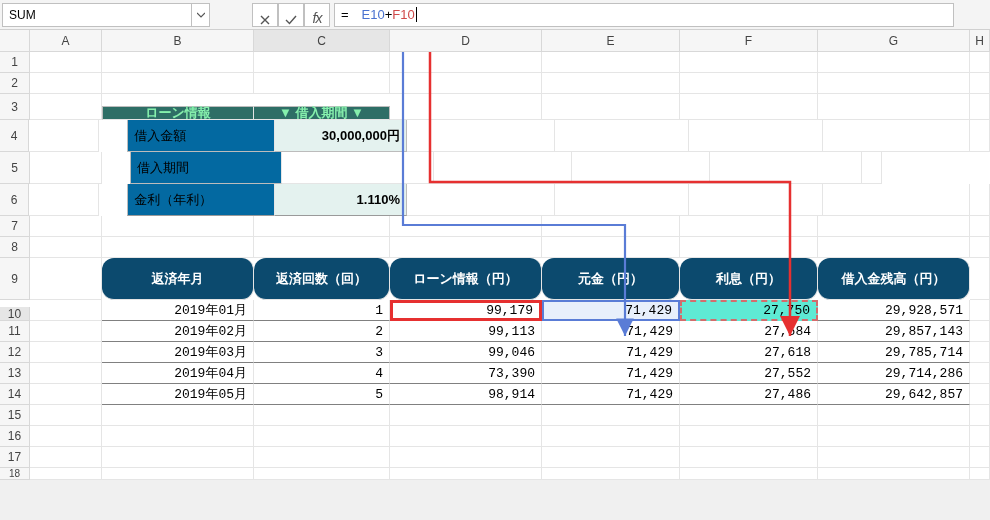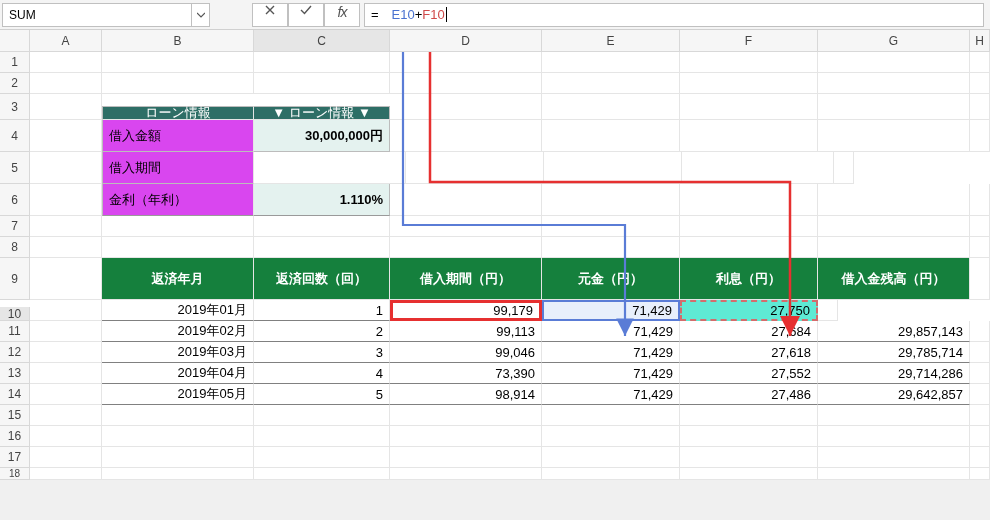--- a/index.html
+++ b/index.html
@@ -3,21 +3,21 @@
 <meta charset="utf-8">
 <style>
 * { box-sizing: border-box; margin: 0; padding: 0; font-family: "Meiryo", Arial, sans-serif; }
 body { background: #f0f0f0; overflow: hidden; }
 
 
 .topbar { display: flex; align-items: center; height: 30px; background: #f4f4f4; border-bottom: 1px solid #d0d0d0; gap: 0; padding: 2px 4px 2px 2px; position: relative; z-index: 3;}
 .namebox { width: 190px; height: 24px; background: white; border: 1px solid #c0c0c0; font-size: 12px; padding: 2px 6px; display:flex; align-items:center;}
 .namebox-dd { width: 18px; height: 24px; border:1px solid #c0c0c0; border-left:none; background:white; display:flex; align-items:center; justify-content:center;}
 .fbar-btns { display:flex; margin-left: 42px; gap:0;}
-.fbar-btn { width: 36px; height: 24px; border:1px solid #c0c0c0; background:white; display:flex; align-items:flex-start; justify-content:center; font-size:13px; color:#555;}
+.fbar-btn { width: 26px; height: 24px; border:1px solid #c0c0c0; background:white; display:flex; align-items:flex-end; justify-content:center; font-size:13px; color:#555;}
 .fbar-btn.fx { font-style: italic; font-family: "Times New Roman", serif; font-size: 14px; letter-spacing:-1px;}
 .formula-input { flex: 0 0 auto; width: 620px; height: 24px; background: white; border:1px solid #c0c0c0; margin-left: 4px; font-size: 13px; padding: 2px 6px; display:flex; align-items:center; gap:0;}
 .tok-eq { color:#000; }
 .tok-e10 { color:#4a72d0;padding-left:13px; }
 .tok-plus { color:#000; }
 .tok-f10 { color:#d04a4a; }
 .formula-cursor { display:inline-block; width:1px; height:15px; background:#000; margin-left:1px;}
 
 
 .gridwrap { position: relative; background: white; }
@@ -39,30 +39,30 @@
 
 
 .gridbody { position: relative; }
 .row { display:flex; height: 21px; }
 .row.tall { height: 42px; }
 .rowhdr { width: 30px; border-right:1px solid #d8d8d8; border-bottom:1px solid #d8d8d8; background:#f6f6f6; display:flex; align-items:center; justify-content:center; font-size:12px; color:#444;}
 .rowhdr.active { background:#e6e6e6;margin-top:7px; }
 .cell { border-right:1px solid #e5e5e5; border-bottom:1px solid #e5e5e5; font-size:13px; display:flex; align-items:center; padding: 0 6px; background:white;}
 
 
-.info-hdr { background:#2e6e66; color:#ffffff; font-weight:normal; display:flex; align-items:center; justify-content:center;margin-top:12px; }
-.info-lbl { background:#d946ef; border-bottom:1px solid #bcbcbc; }
+.info-hdr { background:#2e6e66; color:#86efac; font-weight:bold; display:flex; align-items:center; justify-content:center;margin-top:12px; }
+.info-lbl { background:#0369a1; border-bottom:1px solid #bcbcbc;margin-left:28px; }
 .info-val { background:#e4f2ef; font-weight:bold; justify-content:flex-end; border-bottom:1px solid #bcbcbc;}
 .info-top { border-top: 1px solid #bcbcbc; }
 .info-leftedge { border-left: 1px solid #bcbcbc; }
 .info-rightedge { border-right: 1px solid #bcbcbc; }
 
 
-.sch-hdr { background:#15803d; color:white; font-weight:bold; display:flex; align-items:center; justify-content:center; word-break:keep-all; font-size:13px;}
-.sch-cell { border-bottom: 1px solid #808080; justify-content:flex-end; }
+.sch-hdr { background:#0c4a6e; color:white; font-weight:bold; display:flex; align-items:center; justify-content:center; word-break:keep-all; font-size:13px;border-radius:12px;}
+.sch-cell { border-bottom: 1px solid #808080; justify-content:flex-end;font-family:Liberation Mono, monospace; }
 
 
 .ref-e10 { background:#e8effb; border:2px solid #5a7cd6 !important; }
 .ref-f10 { background:#5eead4; border:2px dashed #d46c6c !important; }
 
 
 .sel-d10 { border:3px solid #e63030 !important; z-index:1; }
 
 
 .ch.sel { background:#e6e6e6; }
@@ -143,21 +143,21 @@
         <div class="cell col-E"></div>
         <div class="cell col-F"></div>
         <div class="cell col-G"></div>
         <div class="cell col-H"></div>
     </div>
 
     <div class="row" style="height:26px">
       <div class="rowhdr">3</div>
       <div class="cell col-A"></div>
       <div class="cell col-B info-hdr info-leftedge info-top">ローン情報</div>
-      <div class="cell col-C info-hdr info-rightedge info-top">▼ ローン情報 ▼</div>
+      <div class="cell col-C info-hdr info-rightedge info-top">▼ 借入期間 ▼</div>
       <div class="cell col-D"></div>
         <div class="cell col-E"></div>
         <div class="cell col-F"></div>
         <div class="cell col-G"></div>
         <div class="cell col-H"></div>
     </div>
 
     <div class="row" style="height:32px">
       <div class="rowhdr">4</div>
       <div class="cell col-A"></div>
@@ -214,35 +214,36 @@
         <div class="cell col-F"></div>
         <div class="cell col-G"></div>
         <div class="cell col-H"></div>
     </div>
 
     <div class="row tall">
       <div class="rowhdr">9</div>
       <div class="cell col-A"></div>
       <div class="cell col-B sch-hdr">返済年月</div>
       <div class="cell col-C sch-hdr">返済回数（回）</div>
-      <div class="cell col-D sch-hdr">借入期間（円）</div>
+      <div class="cell col-D sch-hdr">ローン情報（円）</div>
       <div class="cell col-E sch-hdr">元金（円）</div>
       <div class="cell col-F sch-hdr">利息（円）</div>
       <div class="cell col-G sch-hdr">借入金残高（円）</div>
       <div class="cell col-H"></div>
     </div>
 
     <div class="row">
       <div class="rowhdr active">10</div>
       <div class="cell col-A"></div>
       <div class="cell col-B sch-cell">2019年01月</div>
       <div class="cell col-C sch-cell">1</div>
       <div class="cell col-D sch-cell sel-d10">99,179</div>
       <div class="cell col-E sch-cell ref-e10">71,429</div>
       <div class="cell col-F sch-cell ref-f10">27,750</div>
+      <div class="cell col-G sch-cell">29,928,571</div>
       <div class="cell col-H"></div>
     </div>
     <div class="row">
       <div class="rowhdr">11</div>
       <div class="cell col-A"></div>
       <div class="cell col-B sch-cell">2019年02月</div>
       <div class="cell col-C sch-cell">2</div>
       <div class="cell col-D sch-cell">99,113</div>
       <div class="cell col-E sch-cell">71,429</div>
       <div class="cell col-F sch-cell">27,684</div>

